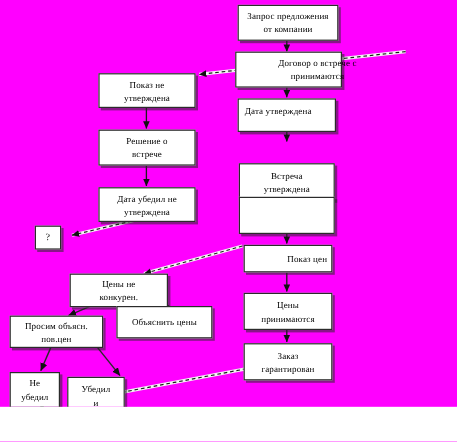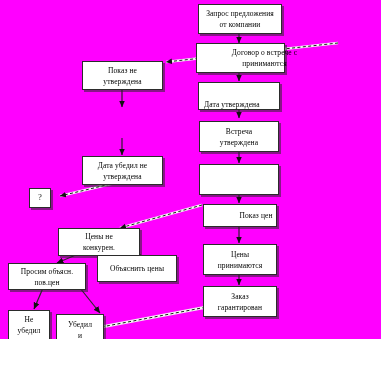--- a/index.html
+++ b/index.html
@@ -23,21 +23,21 @@
   .node {
     position: absolute;
     box-sizing: border-box;
     background: #ffffff;
     border: 1px solid #2b2b2b;
     box-shadow: 2px 2px 0 rgba(40,40,40,0.55);
     color: #000000;
     font-size: 7.5px;
     line-height: 11px;
     text-align: center;
-    padding-top: 16px;
+    padding-top: 4px;
     z-index: 3;
     letter-spacing: 0.1px;
   }
   .node.center {
     display: flex;
     flex-direction: column;
     align-items: center;
     justify-content: center;
     padding-top: 0;
   }
@@ -119,21 +119,21 @@
 
   <div class="node center" style="left:196px; top:43px; width:89px; height:30px;padding-left:48px;">
     <span class="ln">Договор о встрече с</span>
     <span class="ln">принимаются</span>
   </div>
 
   <div class="node" style="left:198px; top:82px; width:82px; height:28px; text-align:left; padding-left:5px;">
     <span class="ln">Дата утверждена</span>
   </div>
 
-  <div class="node center" style="left:199px; top:121px; width:80px; height:31px;text-align:center;">
+  <div class="node center" style="left:199px; top:136px; width:80px; height:31px;text-align:center;">
     <span class="ln">Встреча</span>
     <span class="ln">утверждена</span>
   </div>
 
   <div class="node center" style="left:199px; top:164px; width:80px; height:31px;">
     <span class="ln"></span>
   </div>
 
   <div class="node center" style="left:203px; top:204px; width:74px; height:23px;padding-left:32px;">
     <span class="ln">Показ цен</span>
@@ -147,20 +147,24 @@
   <div class="node center" style="left:203px; top:244px; width:74px; height:31px;">
     <span class="ln">Цены</span>
     <span class="ln">принимаются</span>
   </div>
 
   <div class="node center" style="left:82px; top:61px; width:81px; height:29px;">
     <span class="ln">Показ не</span>
     <span class="ln">утверждена</span>
   </div>
 
+  <div class="node center" style="left:82px; top:108px; width:81px; height:30px;">
+    <span class="ln">Решение о</span>
+    <span class="ln">встрече</span>
+  </div>
 
   <div class="node center" style="left:82px; top:156px; width:81px; height:29px;">
     <span class="ln">Дата убедил не</span>
     <span class="ln">утверждена</span>
   </div>
 
   <div class="node center qmark" style="left:29px; top:188px; width:22px; height:20px;">
     <span class="ln">?</span>
   </div>
 

